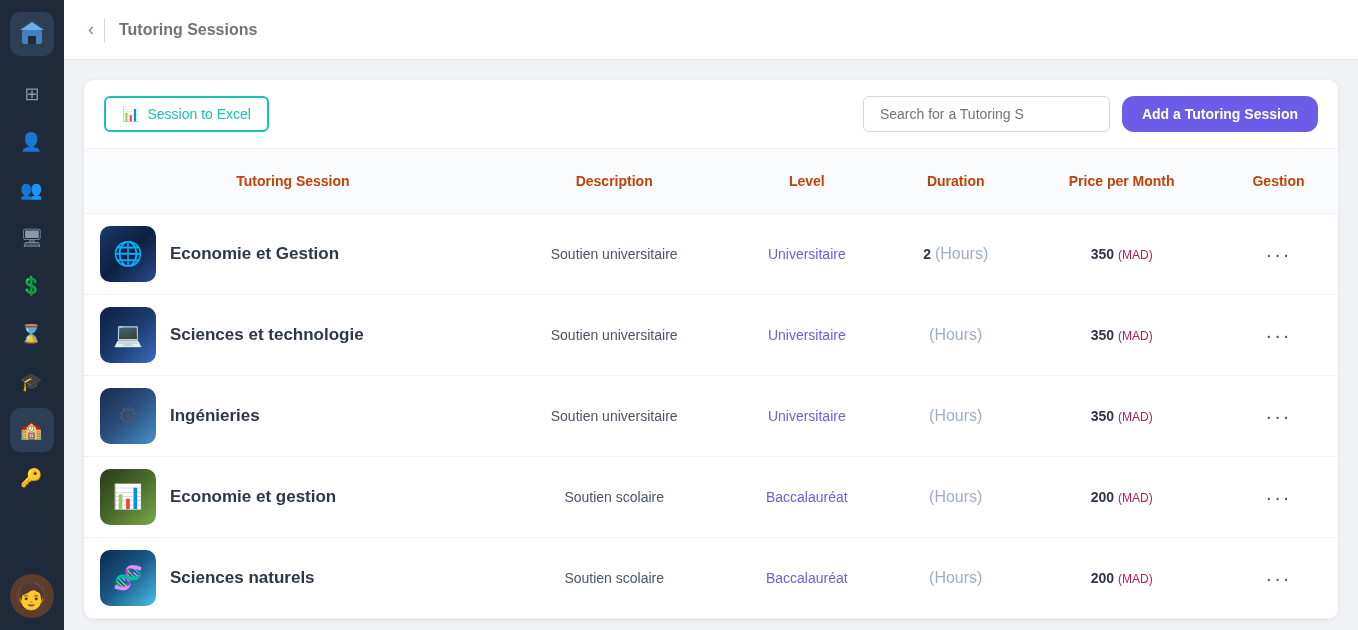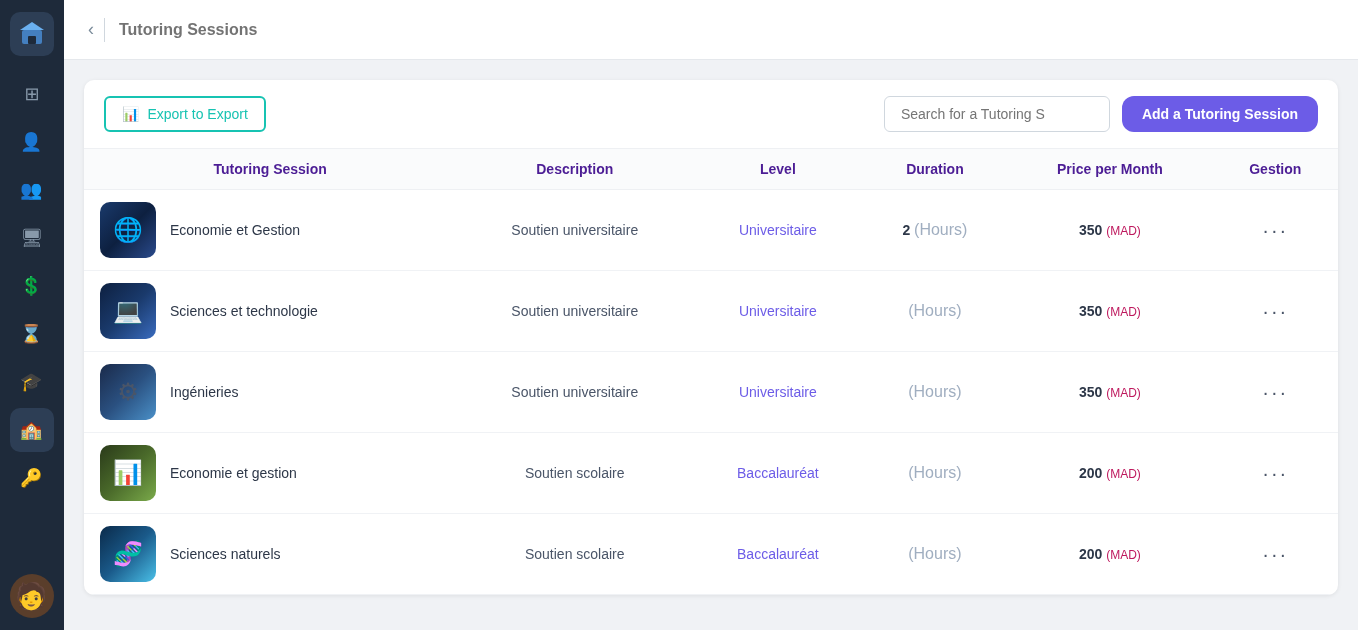--- a/index.html
+++ b/index.html
@@ -112,21 +112,21 @@
     }
 
     .spacer { flex: 1; }
 
     .search-box {
       border: 1px solid #d0d7de;
       border-radius: 6px;
       padding: 9px 16px;
       font-size: 14px;
       color: #aaa;
-      width: 226px;
+      width: 247px;
       outline: none;
     }
     .btn-add {
       background: #6c5ce7;
       color: #fff;
       border: none;
       border-radius: 12px;
       padding: 10px 20px;
       cursor: pointer;
       font-size: 14px;
@@ -137,25 +137,25 @@
     
     table {
       width: 100%;
       border-collapse: collapse;
     }
     thead tr {
       border-top: 1px solid #eef0f3;
       border-bottom: 1px solid #eef0f3;
     }
     th {
-      padding: 12px 16px;
+      padding: 24px 16px;
       text-align: center;
       font-size: 14px;
       font-weight: 700;
-      color: #4c1d95;
+      color: #c2410c;
       background: #fafbfc;
     }
     th:first-child { text-align: center; }
 
     tbody tr {
       border-bottom: 1px solid #f0f2f5;
     }
     td {
       padding: 12px 16px;
       text-align: center;
@@ -171,22 +171,22 @@
     .session-thumb {
       width: 56px; height: 56px;
       border-radius: 10px;
       overflow: hidden;
       flex-shrink: 0;
       background: #1a3a5c;
       display: flex; align-items: center; justify-content: center;
       font-size: 28px;
     }
     .session-name {
-      font-size: 14px;
-      font-weight: 400;
+      font-size: 17px;
+      font-weight: 700;
       color: #2d3748;
       text-align: left;
     }
     .duration-num {
       color: #2d3748;
       font-weight: 600;
     }
     .duration-unit {
       color: #a0aec0;
       font-size: 16px;
@@ -286,21 +286,21 @@
     <div class="header-divider"></div>
     <h1 class="header-title">Tutoring Sessions</h1>
   </div>
 
   <div class="content">
     <div class="card">
 
       <div class="toolbar">
         <button class="btn-export">
           <span>📊</span>
-          <span>Export to Export</span>
+          <span>Session to Excel</span>
         </button>
         <div class="spacer"></div>
         <input class="search-box" type="text" placeholder="Search for a Tutoring S" style="">
         <button class="btn-add">Add a Tutoring Session</button>
       </div>
 
       <table>
         <thead>
           <tr>
             <th>Tutoring Session</th>

